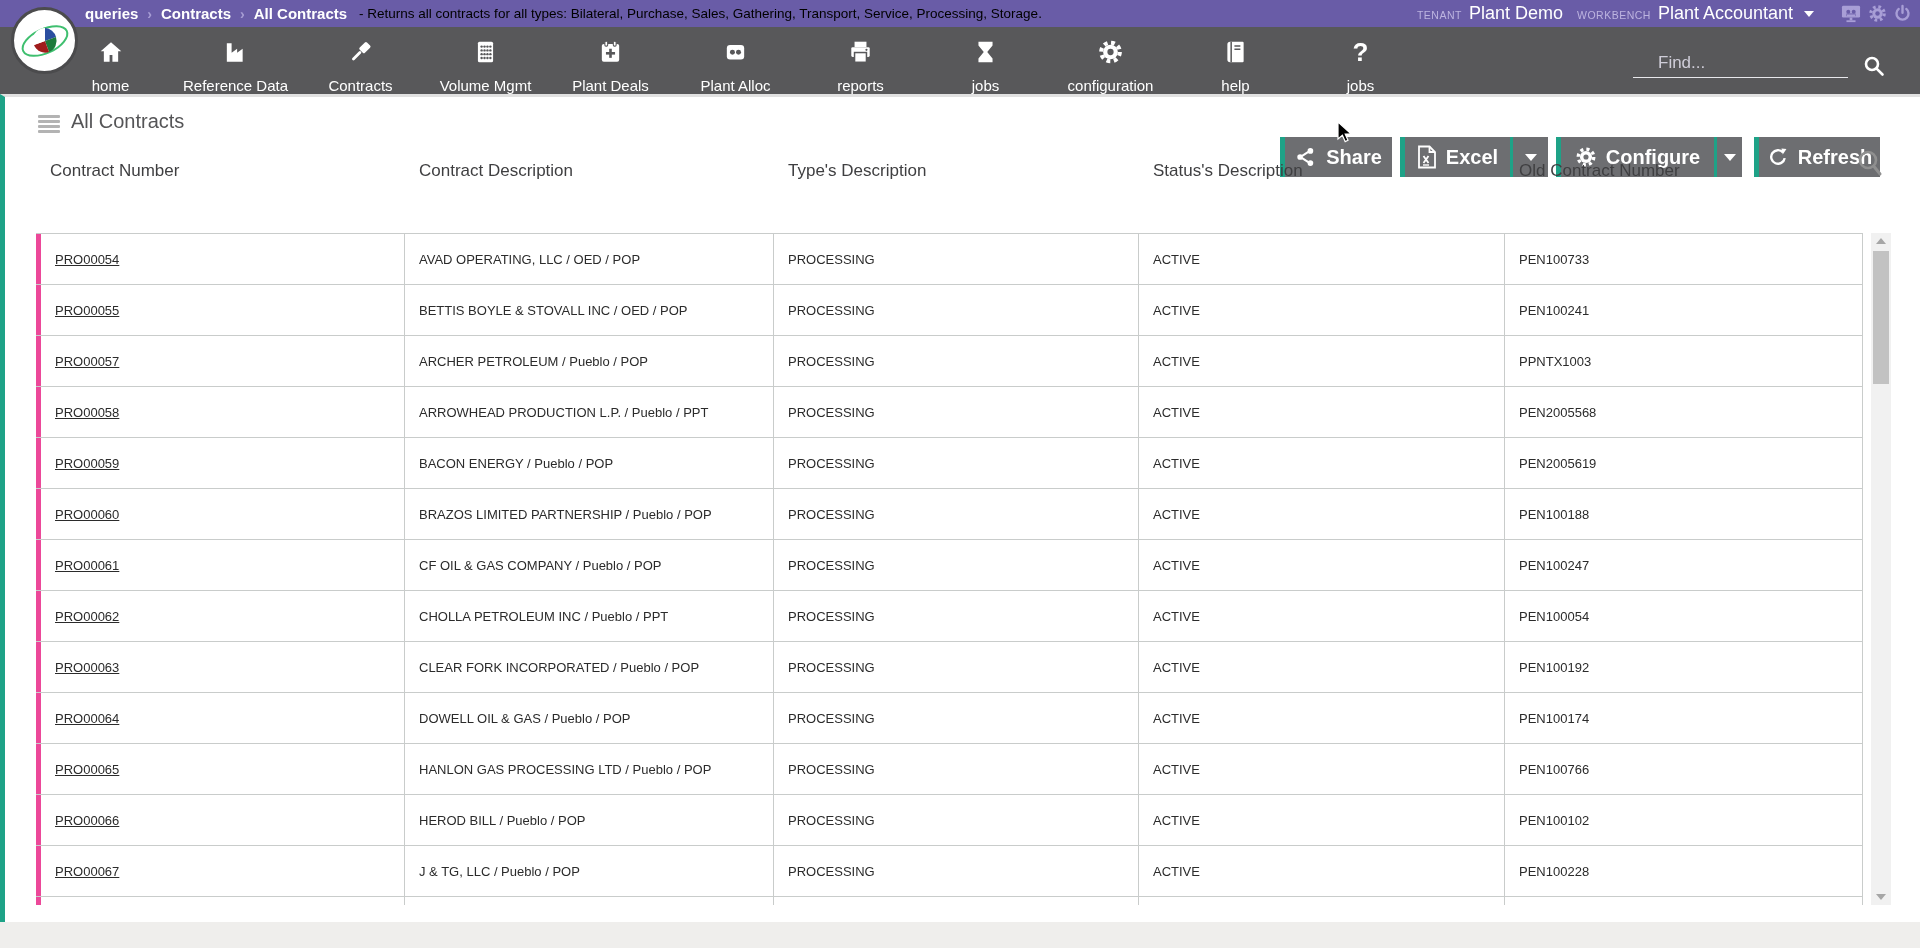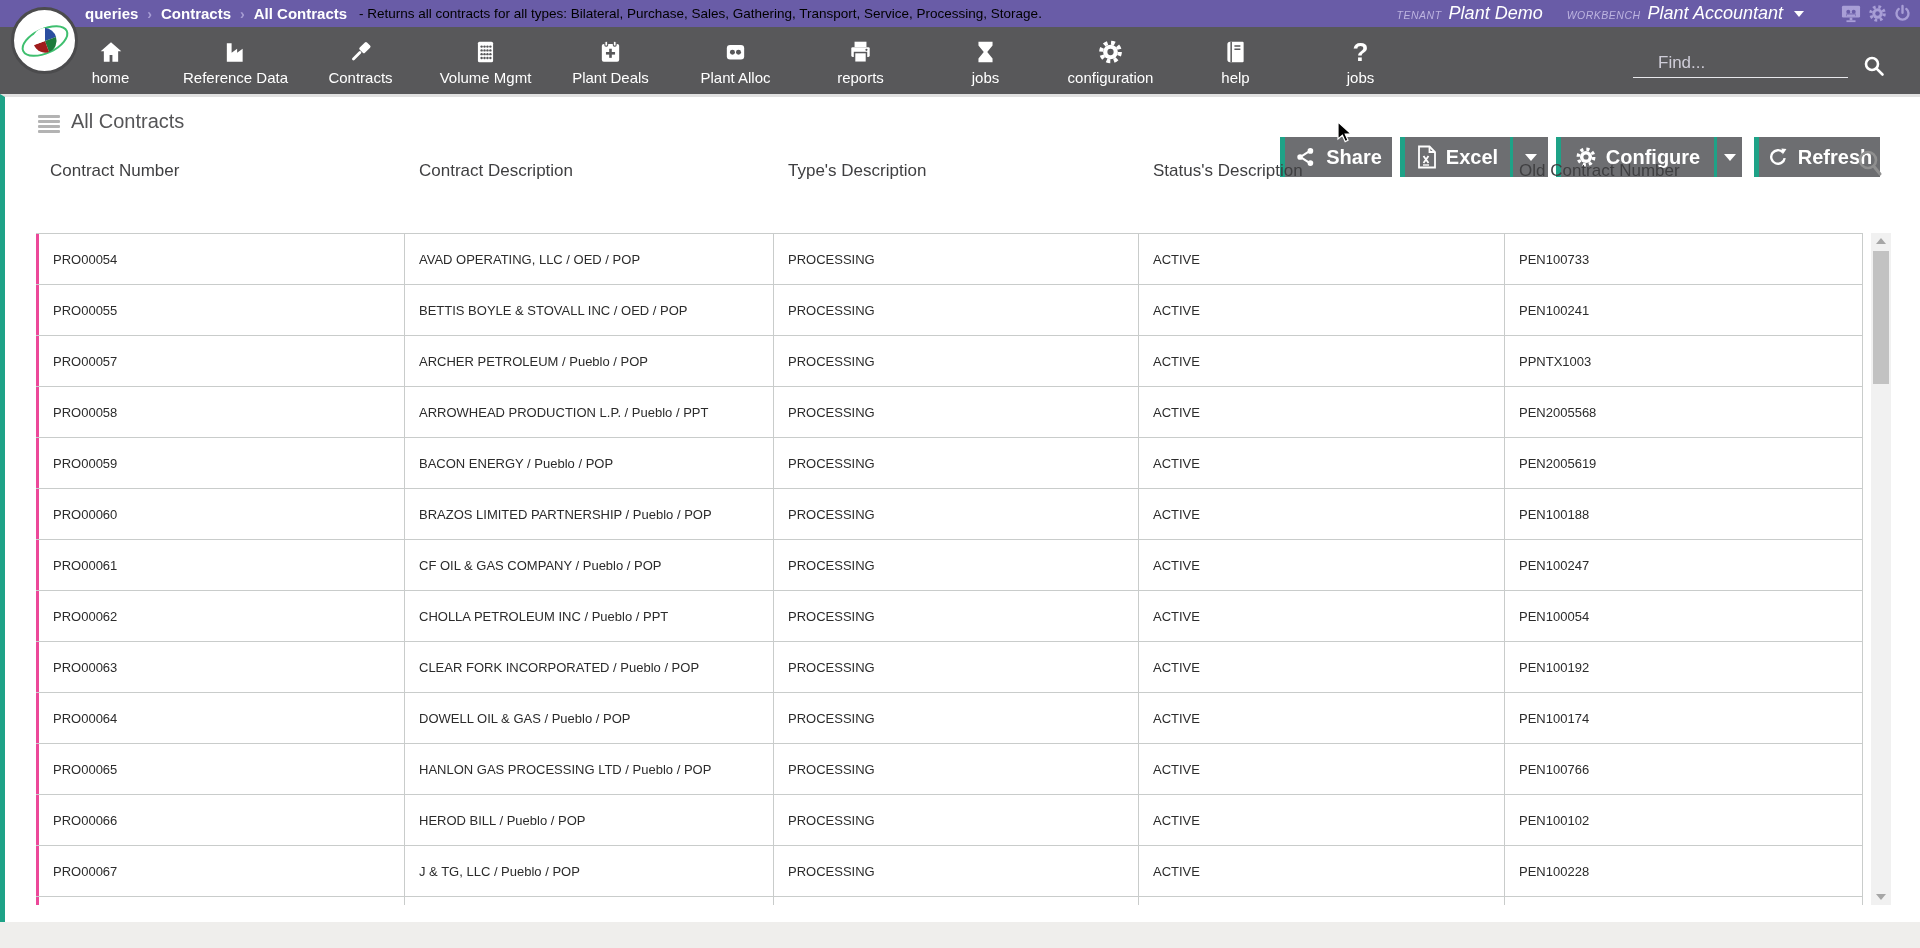--- a/index.html
+++ b/index.html
@@ -6,35 +6,35 @@
   html,body { width:1920px; height:948px; }
   body { font-family: "Liberation Sans", sans-serif; background:#efeeec; }
   .screen { position:relative; width:1920px; height:948px; overflow:hidden; background:#efeeec; }
 
   
   .topbar { position:absolute; top:0; left:0; width:1920px; height:27px; background:#695CA7; display:flex; align-items:center; }
   .crumbs { position:absolute; left:85px; top:0; height:27px; display:flex; align-items:center; gap:9px; white-space:nowrap; }
   .crumb { color:#fff; font-weight:bold; font-size:15px; cursor:pointer; }
   .crumb-sep { color:#a79dd4; font-weight:bold; font-size:14px; }
   .crumb-desc { color:#000000; font-size:13.5px; margin-left:3px; }
-  .top-right { position:absolute; right:8px; top:0; height:27px; display:flex; align-items:center; gap:24px;font-style:italic; }
+  .top-right { position:absolute; right:8px; top:0; height:27px; display:flex; align-items:center; gap:14px; }
   .kv { display:flex; align-items:baseline; gap:7px; }
   .kv .k { color:#bdb4e0; font-size:10.5px; letter-spacing:.5px; }
   .kv .v { color:#fff; font-size:18px; }
   .chev-down { width:0; height:0; border-left:5px solid transparent; border-right:5px solid transparent; border-top:6px solid #fff; margin-left:4px; align-self:center; }
   .top-icons { display:flex; align-items:center; gap:6px; margin-left:12px; }
   .top-icons svg { display:block; }
 
   
   .navbar { position:absolute; top:27px; left:0; width:1920px; height:67px; background:#58585A; }
   .logo { position:absolute; left:11px; top:7px; width:67px; height:67px; border-radius:50%; background:#fff; border:3px solid #4b4b4d; z-index:5; display:flex; align-items:center; justify-content:center; }
   .nav-items { position:absolute; left:48px; top:0; height:67px; display:flex; }
   .nav-item { width:125px; height:67px; display:flex; flex-direction:column; align-items:center; justify-content:flex-start; padding-top:9px; cursor:pointer; color:#fff; }
   .nav-item .nicon { height:32px; display:flex; align-items:center; justify-content:center; }
-  .nav-item .nlabel { font-size:15px; margin-top:1px; white-space:nowrap; }
+  .nav-item .nlabel { font-size:15px; margin-top:9px; white-space:nowrap; }
   .about-q { font-size:26px; font-weight:bold; color:#fff; line-height:28px; }
   .find-wrap { position:absolute; right:72px; top:24px; width:215px; border-bottom:1px solid #e8e8ec; }
   .find-wrap input { width:100%; background:transparent; border:none; outline:none; color:#fff; font-size:17px; font-family:"Liberation Sans",sans-serif; padding:2px 4px 4px 4px;margin-left:21px; }
   .find-wrap input::placeholder { color:#cfcdd8; }
   .nav-search { position:absolute; right:34px; top:27px; cursor:pointer; }
 
   
   .panel { position:absolute; top:94px; left:0; width:1920px; height:828px; background:#fff; border-top:3px solid #e1e1e1; border-left:5px solid #1EA287; }
 
   .list-icon { position:absolute; left:33px; top:18px; width:22px; height:18px; }
@@ -55,21 +55,21 @@
   .gap8 { width:8px; } .gap12 { width:12px; }
 
   
   .thead { position:absolute; left:31px; top:56px; display:grid; grid-template-columns:369px 369px 365px 366px 358px; }
   .th { font-size:17px; color:#3f3f41; padding:8px 0 8px 14px; cursor:pointer; white-space:nowrap; }
   .head-search { position:absolute; right:36px; top:52px; cursor:pointer; }
 
   .tablewrap { position:absolute; left:31px; top:136px; width:1827px; height:672px; overflow:hidden; border-top:1px solid #c9cccb; }
   .trow { display:grid; grid-template-columns:369px 369px 365px 366px 358px; height:51px; border-bottom:1px solid #c9cccb; cursor:pointer; }
   .tcell { border-right:1px solid #c9cccb; font-size:13px; color:#2b2b2b; display:flex; align-items:center; padding-left:14px; white-space:nowrap; overflow:hidden; }
-  .tcell:first-child { border-left:3px solid #ec4899; }
+  .tcell:first-child { border-left:5px solid #ec4899;text-decoration:underline; }
 
   
   .vscroll { position:absolute; left:1866px; top:136px; width:20px; height:672px; background:#f1f1f1; }
   .vs-up, .vs-down { position:absolute; left:0; width:20px; height:16px; display:flex; align-items:center; justify-content:center; cursor:pointer; }
   .vs-up { top:0; } .vs-down { bottom:0; }
   .tri-up { width:0;height:0;border-left:5px solid transparent;border-right:5px solid transparent;border-bottom:6px solid #a6a6a6; }
   .tri-down { width:0;height:0;border-left:5px solid transparent;border-right:5px solid transparent;border-top:6px solid #a6a6a6; }
   .vs-thumb { position:absolute; left:2px; top:18px; width:16px; height:133px; background:#c2c2c2; cursor:pointer; }
 
   

